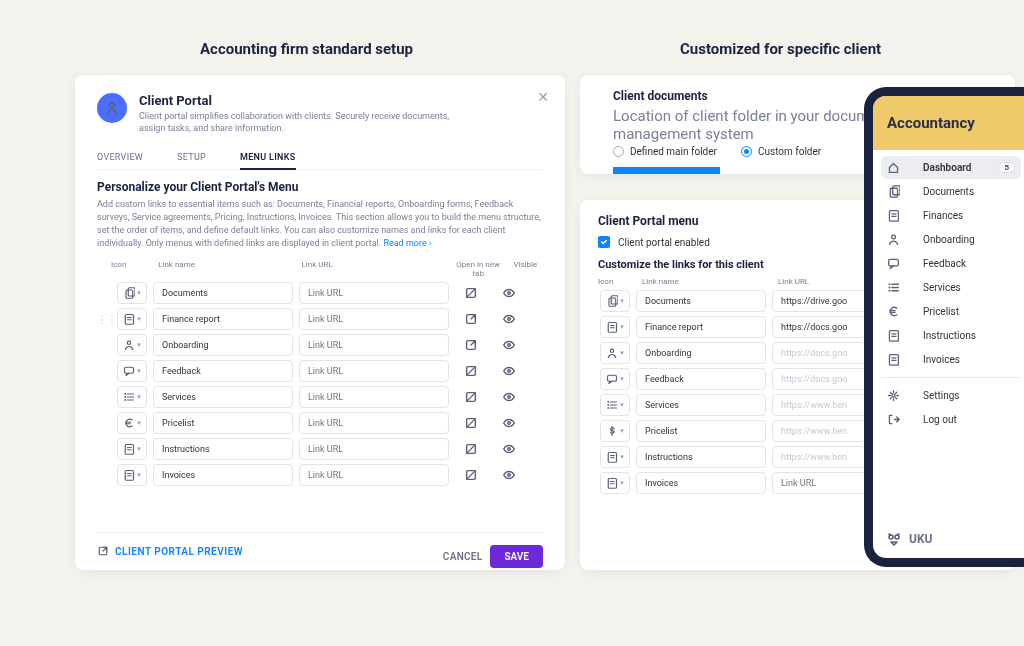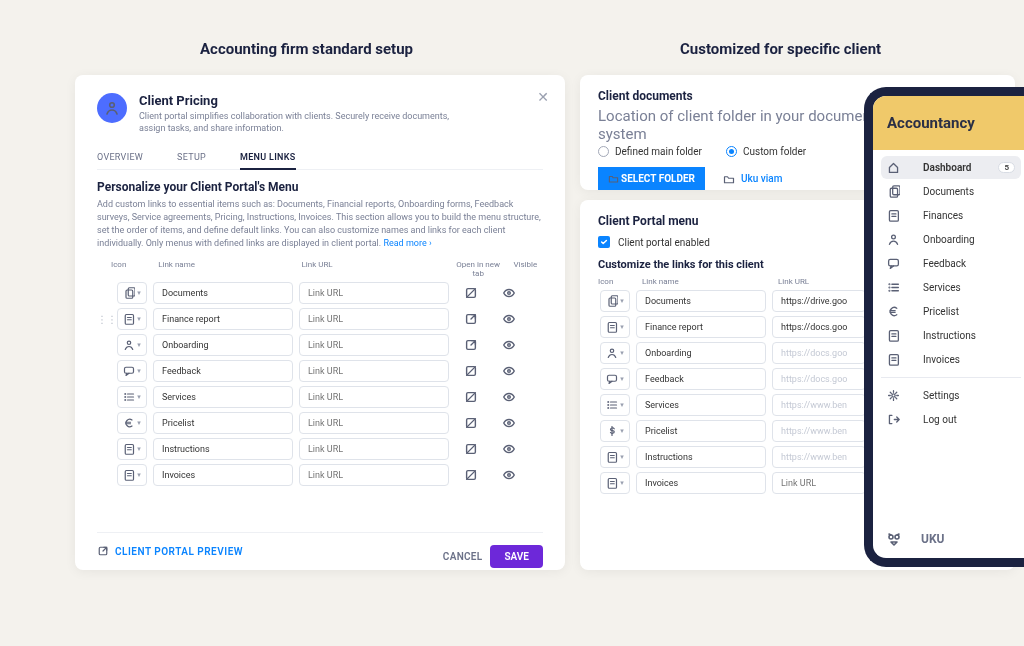--- a/index.html
+++ b/index.html
@@ -52,23 +52,23 @@
 
   .panel-left-footer { position:absolute; bottom:2px; left:22px; right:22px; display:flex; align-items:flex-start; justify-content:space-between; border-top:1px solid #eef0f4; padding-top:12px;}
   .preview-link { display:flex; align-items:center; gap:6px; color:#0a84ff; font-size:10px; font-weight:600; letter-spacing:.5px;}
   .preview-link svg{width:12px;height:12px;}
   .footer-actions { display:flex; gap:8px; align-items:center;}
   .btn-text { font-size:10px; color:#6b7188; font-weight:600; letter-spacing:.3px; cursor:pointer;}
   .btn-save { background:#6d28d9; color:#fff; border:none; border-radius:4px; font-size:10px; font-weight:600; padding:6px 14px; cursor:pointer;}
 
   
   .panel-right-top {
-    position:absolute; top:75px; left:580px; width:435px; height:115px;
+    position:absolute; top:75px; left:580px; width:435px; height:99px;
     background:#fff; border-radius:8px; box-shadow:0 2px 12px rgba(0,0,0,0.06);
-    padding:14px 18px;
+    padding:14px 33px;
     overflow:hidden;
   }
   .panel-right-bottom {
     position:absolute; top:200px; left:580px; width:435px; height:370px;
     background:#fff; border-radius:8px; box-shadow:0 2px 12px rgba(0,0,0,0.06);
     padding:14px 18px;
     overflow:hidden;
   }
   .r-title{font-size:12px;font-weight:700;color:#1b2240;margin-bottom:4px;}
   .r-sub{font-size:15px;color:#7a8096;margin-bottom:3px;}
@@ -103,21 +103,21 @@
     overflow:hidden;
   }
   .sb-brand{background:#f0c96a; height:54px;display:flex;align-items:center;padding-left:14px;}
   .sb-brand span{font-size:15px;font-weight:700;color:#2a2f45;}
   .sb-items{padding:6px 8px;}
   .sb-item{display:flex;align-items:center;gap:23px;font-size:10px;color:#333;padding:5px 6px;border-radius:6px;margin-bottom:1px;cursor:pointer;}
   .sb-item svg{width:13px;height:13px;color:#5a6075;}
   .sb-item.active{background:#ecedf1;font-weight:600;}
   .sb-badge{margin-left:auto;background:#fff;border:1px solid #d8dce4;border-radius:8px;font-size:8px;padding:0 5px;color:#333;}
   .sb-sep{height:1px;background:#e8eaf0;margin:6px 0;}
-  .sb-footer{position:absolute;bottom:10px;left:12px;display:flex;align-items:center;gap:18px;color:#6b7188;font-size:12px;font-weight:700;}
+  .sb-footer{position:absolute;bottom:10px;left:12px;display:flex;align-items:center;gap:6px;color:#6b7188;font-size:12px;font-weight:700;}
   .sb-footer svg{width:18px;height:18px;}
 
   
   .ico{stroke:#5a6075;stroke-width:1.6;fill:none;stroke-linecap:round;stroke-linejoin:round;}
 </style>
 </head>
 <body>
 
 <svg width="0" height="0" style="position:absolute">
   <defs>
@@ -194,21 +194,21 @@
 
 <div class="panel-left">
   <div class="close-x">✕</div>
   <div class="panel-left-header">
     <div class="avatar-circle">
       <svg viewBox="0 0 16 16">
           <use href="#i-person" style="stroke:#fff"></use>
         </svg>
     </div>
     <div>
-      <div class="cp-title">Client Pricing</div>
+      <div class="cp-title">Client Portal</div>
       <div class="cp-sub">Client portal simplifies collaboration with clients. Securely receive documents, assign tasks, and share information.</div>
     </div>
   </div>
 
   <div class="tabs">
     <div class="tab">OVERVIEW</div>
     <div class="tab">SETUP</div>
     <div class="tab active">MENU LINKS</div>
   </div>
 

